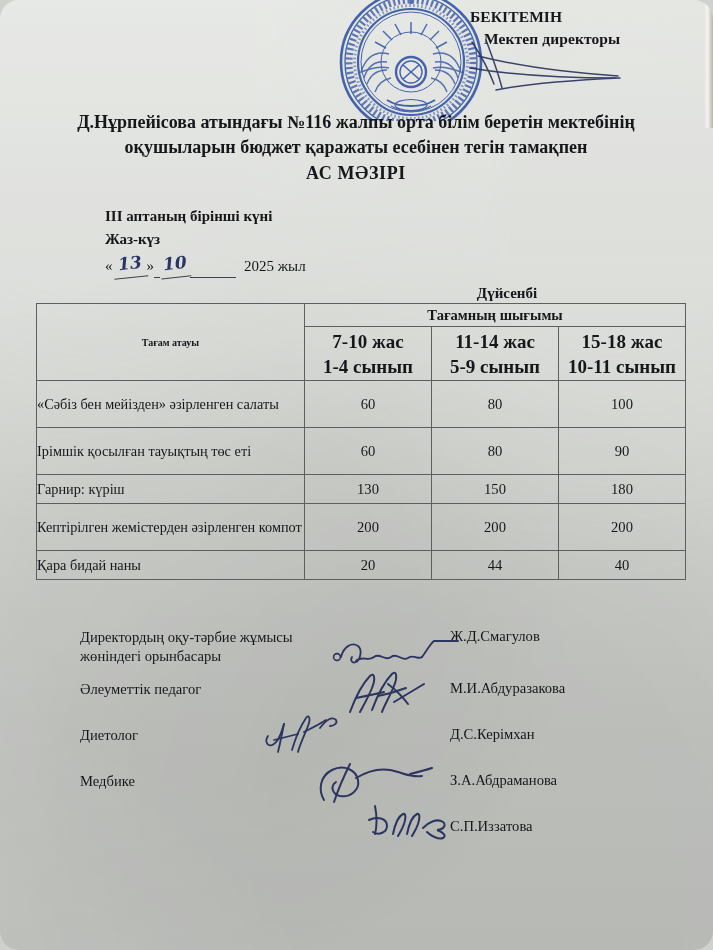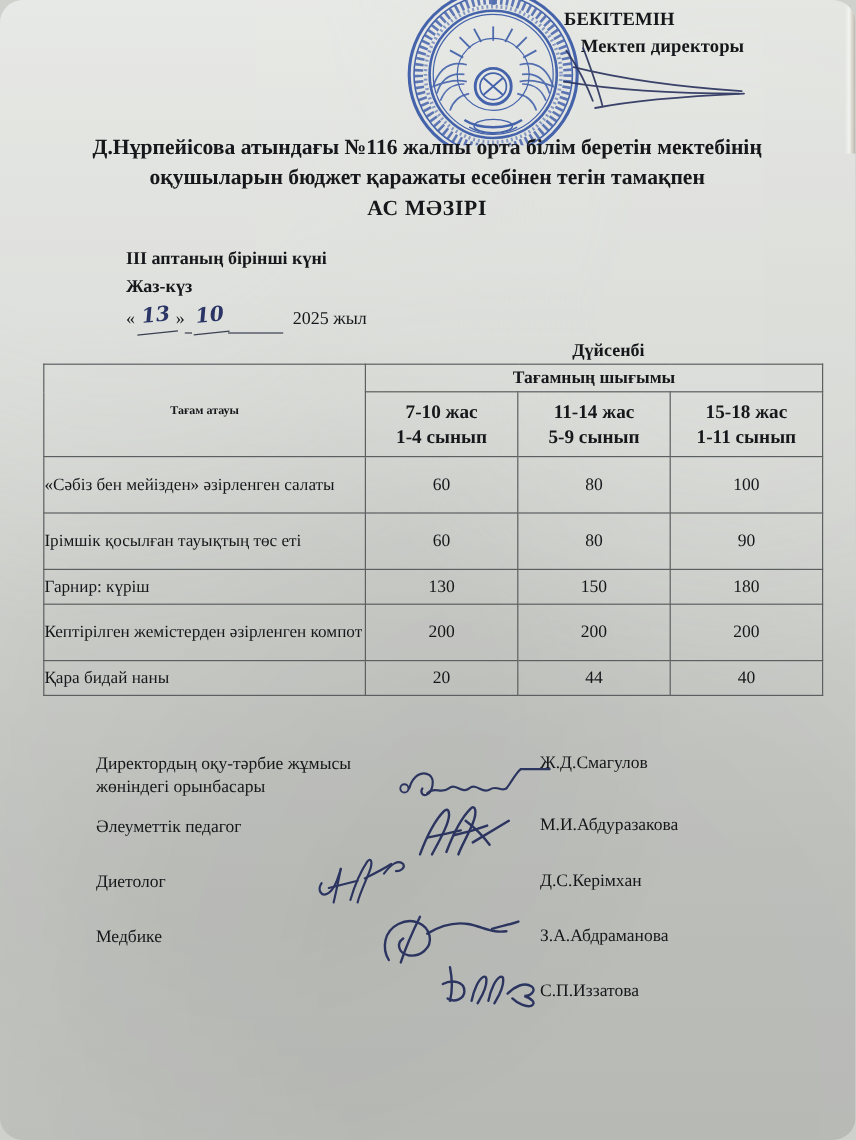--- a/index.html
+++ b/index.html
@@ -167,21 +167,21 @@
   }
   #menu-table th {
     font-weight: bold;
     text-align: center;
   }
   .c-name { width: 268px; }
   .c-age  { width: 127px; }
 
   .th-name { height: 76px; text-align: center; font-size: 10px; }
   .th-yield { height: 22px; font-size: 14.6px; }
-  .th-age { height: 52px; line-height: 1.32; font-size: 16px; }
+  .th-age { height: 52px; line-height: 1.32; font-size: 19px; }
 
   td.dish {
     padding: 7px 6px 7px 9px;
     line-height: 1.32;
     font-size: 14.3px;
   }
   td.num {
     text-align: center;
     font-size: 14.6px;
   }
@@ -336,21 +336,21 @@
         <th class="th-age">
           <div>7-10 жас</div>
           <div>1-4 сынып</div>
         </th>
         <th class="th-age">
           <div>11-14 жас</div>
           <div>5-9 сынып</div>
         </th>
         <th class="th-age">
           <div>15-18 жас</div>
-          <div>1-11 сынып</div>
+          <div>10-11 сынып</div>
         </th>
       </tr>
     </thead>
     <tbody>
       <tr class="r-tall">
         <td class="dish">«Сәбіз бен мейізден» әзірленген салаты</td>
         <td class="num">60</td>
         <td class="num">80</td>
         <td class="num">100</td>
       </tr>

